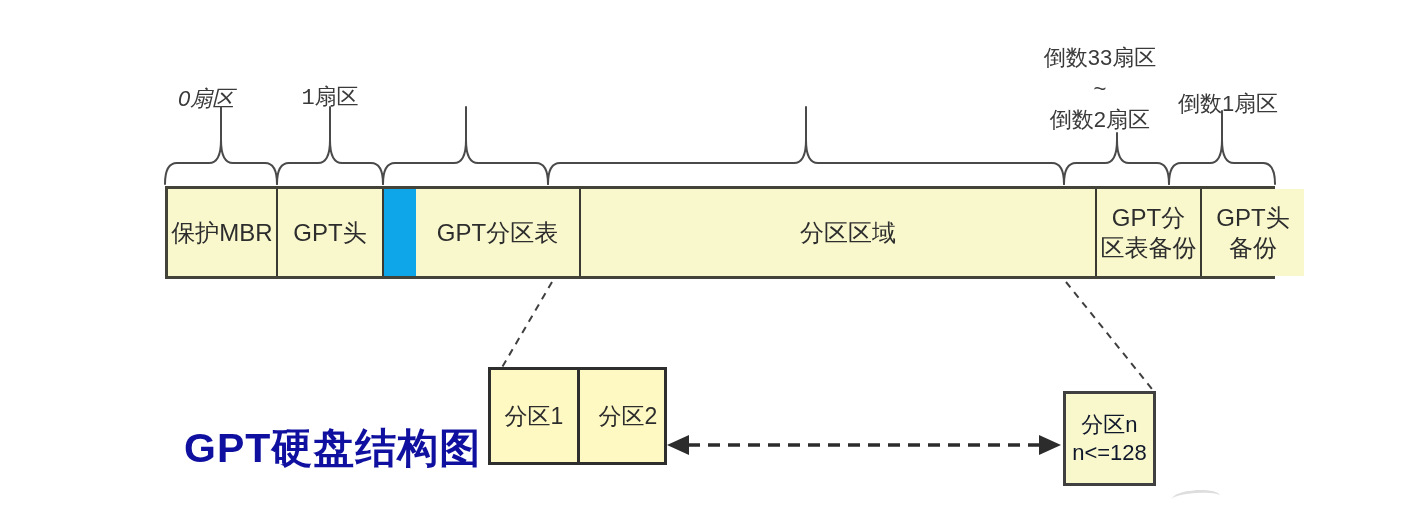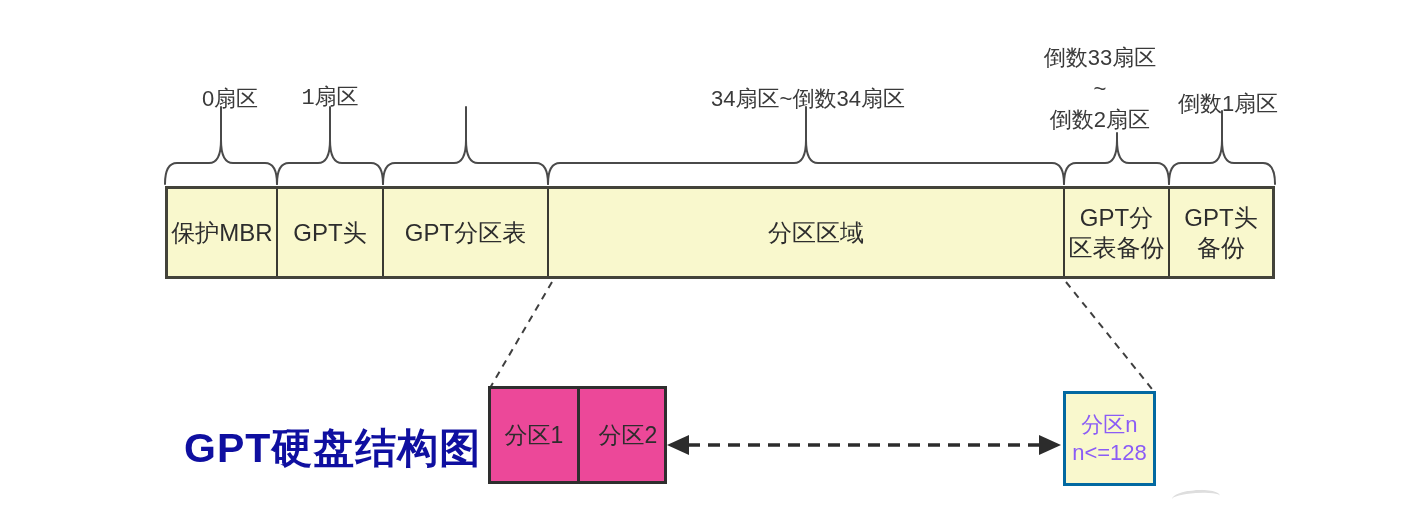--- a/index.html
+++ b/index.html
@@ -54,52 +54,52 @@
     left: 172px; top: 421px;
     font-size: 41px;
     font-weight: bold;
     letter-spacing: 1px;
     color: #0f0fa0;
     margin-left: 12px;
   }
   
   #partition-pair {
     position: absolute;
-    left: 488px; top: 386px;
+    left: 488px; top: 367px;
     width: 179px; height: 98px;
     display: flex;
     box-sizing: border-box;
     border: 3px solid #2e2e2e;
-    background: #ec4899;
+    background: #fef9c3;
   }
   .pbox {
     box-sizing: border-box;
     display: flex;
     align-items: center;
     justify-content: center;
     font-size: 23px;
     color: #2d2d2d;
     flex-shrink: 0;
   }
   .pbox:first-child { border-right: 3px solid #2e2e2e; }
   #partition-n {
     position: absolute;
     left: 1063px; top: 391px;
     width: 93px; height: 95px;
     box-sizing: border-box;
-    border: 3px solid #0369a1;
+    border: 3px solid #404040;
     background: #f9f8cd;
     display: flex;
     align-items: center;
     justify-content: center;
     text-align: center;
     font-size: 22px;
     line-height: 1.25;
     white-space: pre-line;
-    color: #8b5cf6;
+    color: #0f172a;
   }
   
   #overlay {
     position: absolute;
     left: 0; top: 0;
     width: 1410px; height: 514px;
     pointer-events: none;
   }
   .brace { fill: none; stroke: #4a4a4a; stroke-width: 2; stroke-linecap: round; }
   .stem  { stroke: #4a4a4a; stroke-width: 2; stroke-linecap: round; }
@@ -114,23 +114,22 @@
     border-top: 3px solid #dedede;
     border-radius: 50%;
     transform: rotate(-4deg);
   }
 </style>
 </head>
 <body>
 
 <div id="canvas">
 
-  <div class="sector-label" style="left:230px; top:79px;">0扇区</div>
+  <div class="sector-label" style="left:206px; top:79px;font-style:italic;">0扇区</div>
   <div class="sector-label" style="left:330px; top:79px;font-family:Liberation Mono, monospace;">1扇区</div>
-  <div class="sector-label" style="left:808px; top:79px;">34扇区~倒数34扇区</div>
   <div class="sector-label" style="left:1100px; top:36px; line-height:31px;">倒数33扇区
 ~
 倒数2扇区</div>
   <div class="sector-label" style="left:1228px; top:84px;">倒数1扇区</div>
 
   <svg id="overlay" viewBox="0 0 1410 514">
 
     <path class="brace" d="M165,184 Q165,163 177,163 L209,163 Q221,163 221,140 Q221,163 233,163 L265,163 Q277,163 277,184"></path>
     <line class="stem" x1="221" y1="140" x2="221" y2="107"></line>
 
@@ -153,21 +152,21 @@
     <line class="connector" x1="1066" y1="282" x2="1152" y2="389"></line>
 
     <line class="arrow-shaft" x1="688" y1="445" x2="1042" y2="445"></line>
     <polygon class="arrow-head" points="667,445 689,435 689,455"></polygon>
     <polygon class="arrow-head" points="1061,445 1039,435 1039,455"></polygon>
   </svg>
 
   <div id="disk-bar">
     <div class="segment" style="width:110px;">保护MBR</div>
     <div class="segment" style="width:106px;">GPT头</div>
-    <div class="segment" style="width:165px;">GPT分区表</div>
+    <div class="segment" style="width:165px;margin-left:32px;">GPT分区表</div>
     <div class="segment" style="width:516px;padding-left:20px;">分区区域</div>
     <div class="segment" style="width:105px;">GPT分
 区表备份</div>
     <div class="segment" style="width:102px;">GPT头
 备份</div>
   </div>
 
   <div id="diagram-title">GPT硬盘结构图</div>
 
   <div id="partition-pair">

